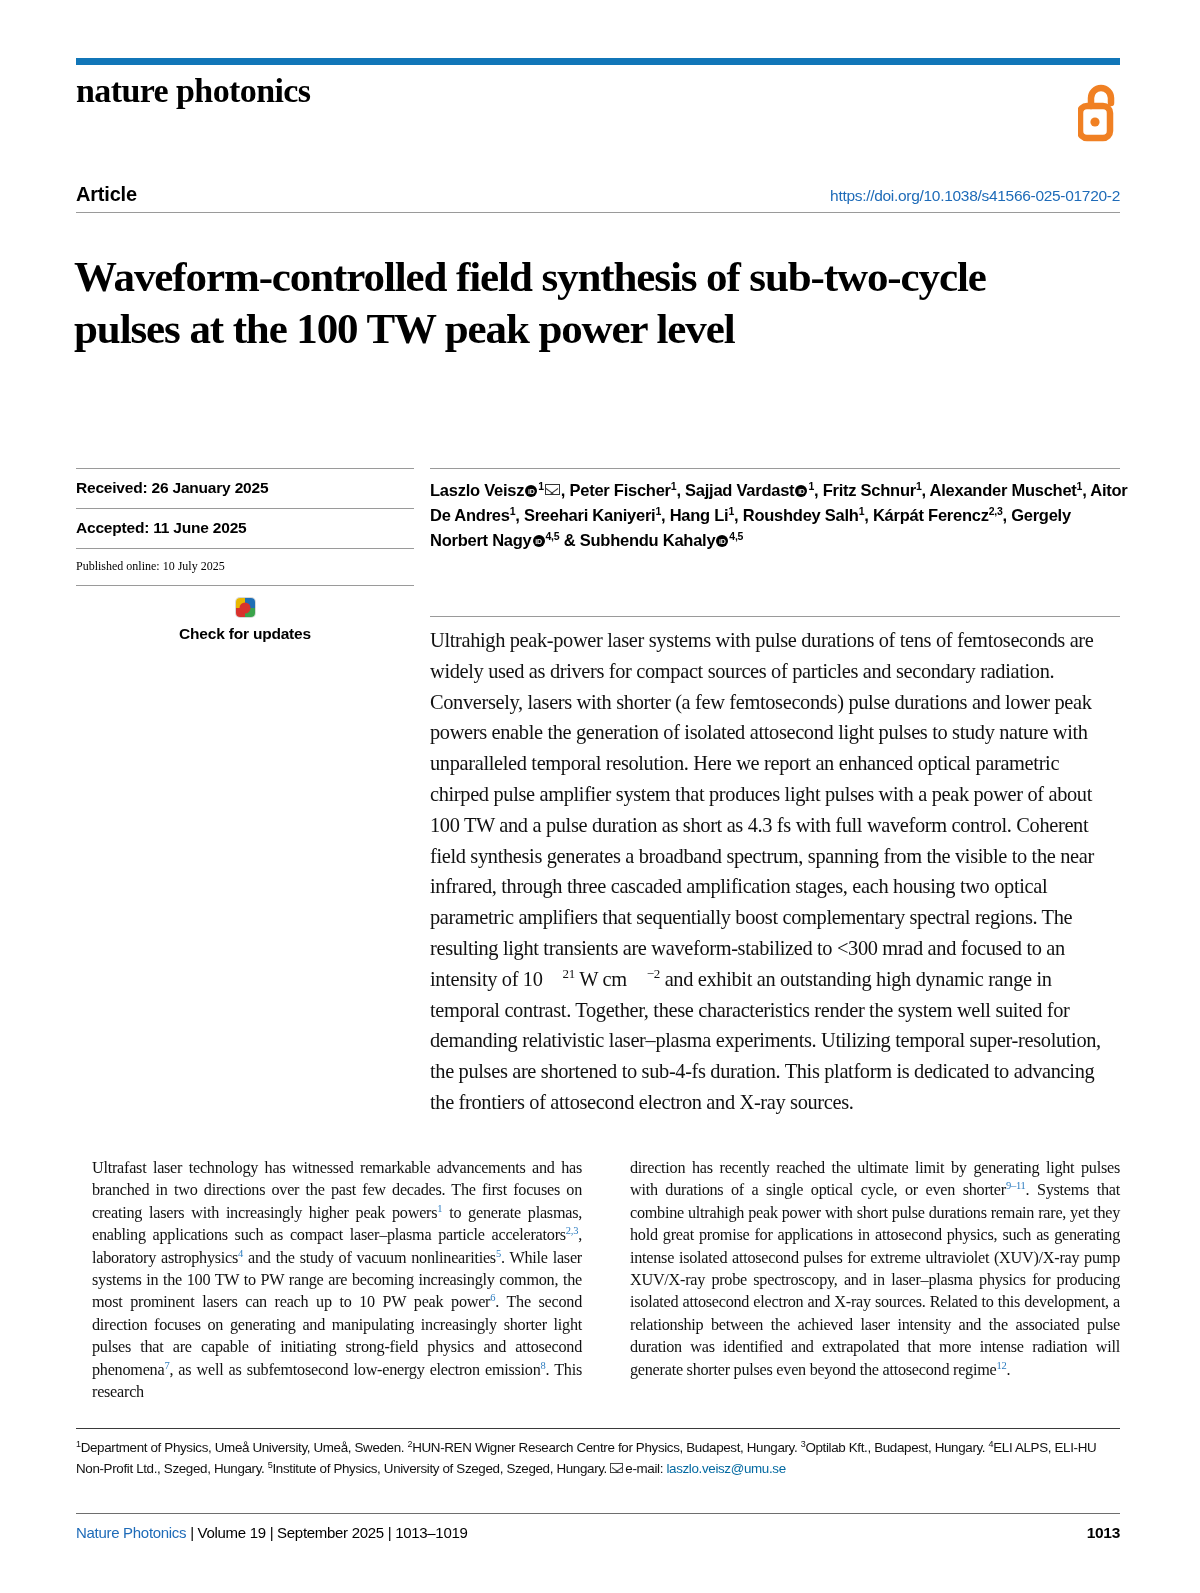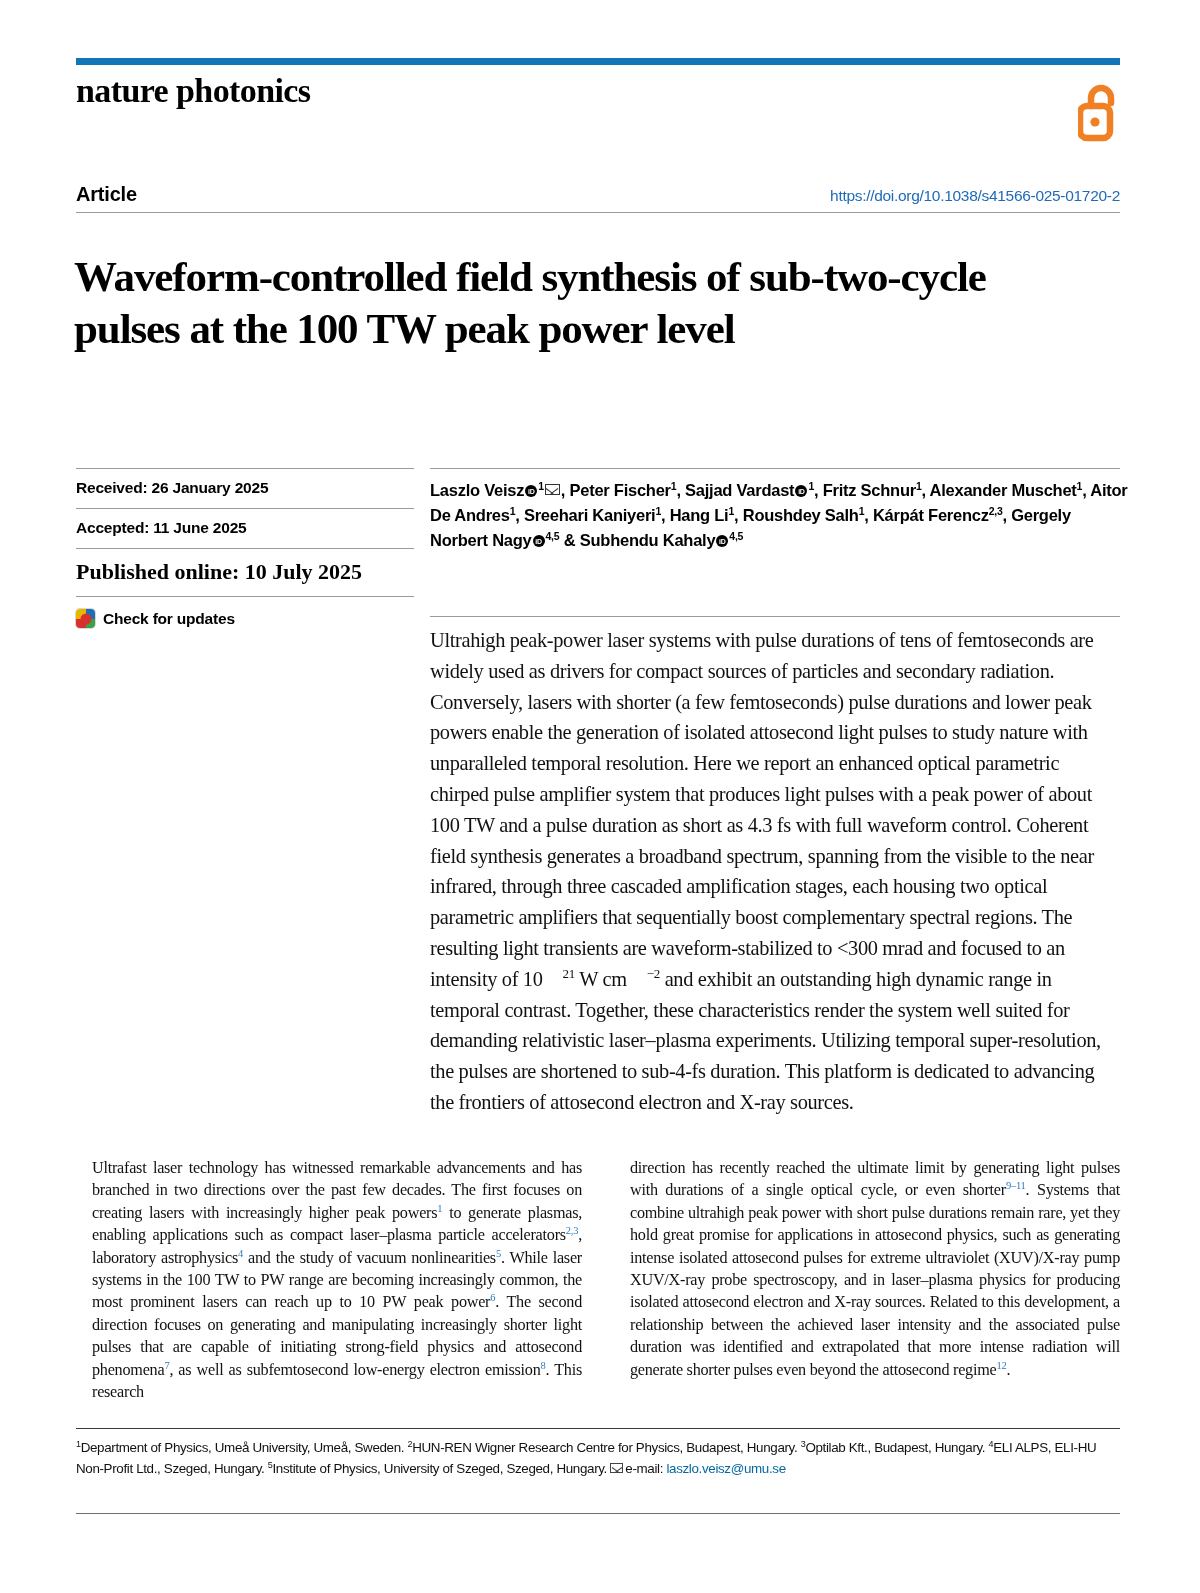--- a/index.html
+++ b/index.html
@@ -97,29 +97,30 @@
     width: 100%;
   }
   .meta-item {
     font-size: 15.5px;
     font-weight: bold;
     letter-spacing: -0.2px;
     padding: 10px 0 11px 0;
   }
   .meta-item.serif {
     font-family: "Liberation Serif", serif;
-    font-weight: bold;
-    font-size: 22px;
+    font-weight: normal;
+    font-size: 12px;
     letter-spacing: 0;
   }
   .crossmark-row {
     display: flex;
     align-items: center;
     gap: 8px;
     padding-top: 12px;
+    flex-direction: column;
   }
   .crossmark-icon {
     width: 19px; height: 19px;
     border-radius: 4px;
     position: relative;
     overflow: hidden;
     flex: none;
     background: #ffffff;
     box-shadow: 0 0 0 1px #d8d8d8;
   }
@@ -365,14 +366,20 @@
       <span>direction has recently reached the ultimate limit by generating light pulses with durations of a single optical cycle, or even shorter</span><sup>9–11</sup><span>. Systems that combine ultrahigh peak power with short pulse durations remain rare, yet they hold great promise for applications in attosecond physics, such as generating intense isolated attosecond pulses for extreme ultraviolet (XUV)/X-ray pump XUV/X-ray probe spectroscopy, and in laser–plasma physics for producing isolated attosecond electron and X-ray sources. Related to this development, a relationship between the achieved laser intensity and the associated pulse duration was identified and extrapolated that more intense radiation will generate shorter pulses even beyond the attosecond regime</span><sup>12</sup><span>.</span>
     </div>
   </div>
 
   <div class="affil-rule"></div>
   <div class="affiliations">
     <sup>1</sup><span>Department of Physics, Umeå University, Umeå, Sweden. </span><sup>2</sup><span>HUN-REN Wigner Research Centre for Physics, Budapest, Hungary. </span><sup>3</sup><span>Optilab Kft., Budapest, Hungary. </span><sup>4</sup><span>ELI ALPS, ELI-HU Non-Profit Ltd., Szeged, Hungary. </span><sup>5</sup><span>Institute of Physics, University of Szeged, Szeged, Hungary. </span><span class="mail"></span><span>e-mail: </span><a class="email-link" href="#">laszlo.veisz@umu.se</a>
   </div>
 
   <div class="footer-rule"></div>
+  <div class="footer">
+    <div>
+      <span class="footer-journal">Nature Photonics</span><span> | Volume 19 | September 2025 | 1013–1019</span>
+    </div>
+    <div class="footer-page">1013</div>
+  </div>
 
 </div>
 
 </body></html>

